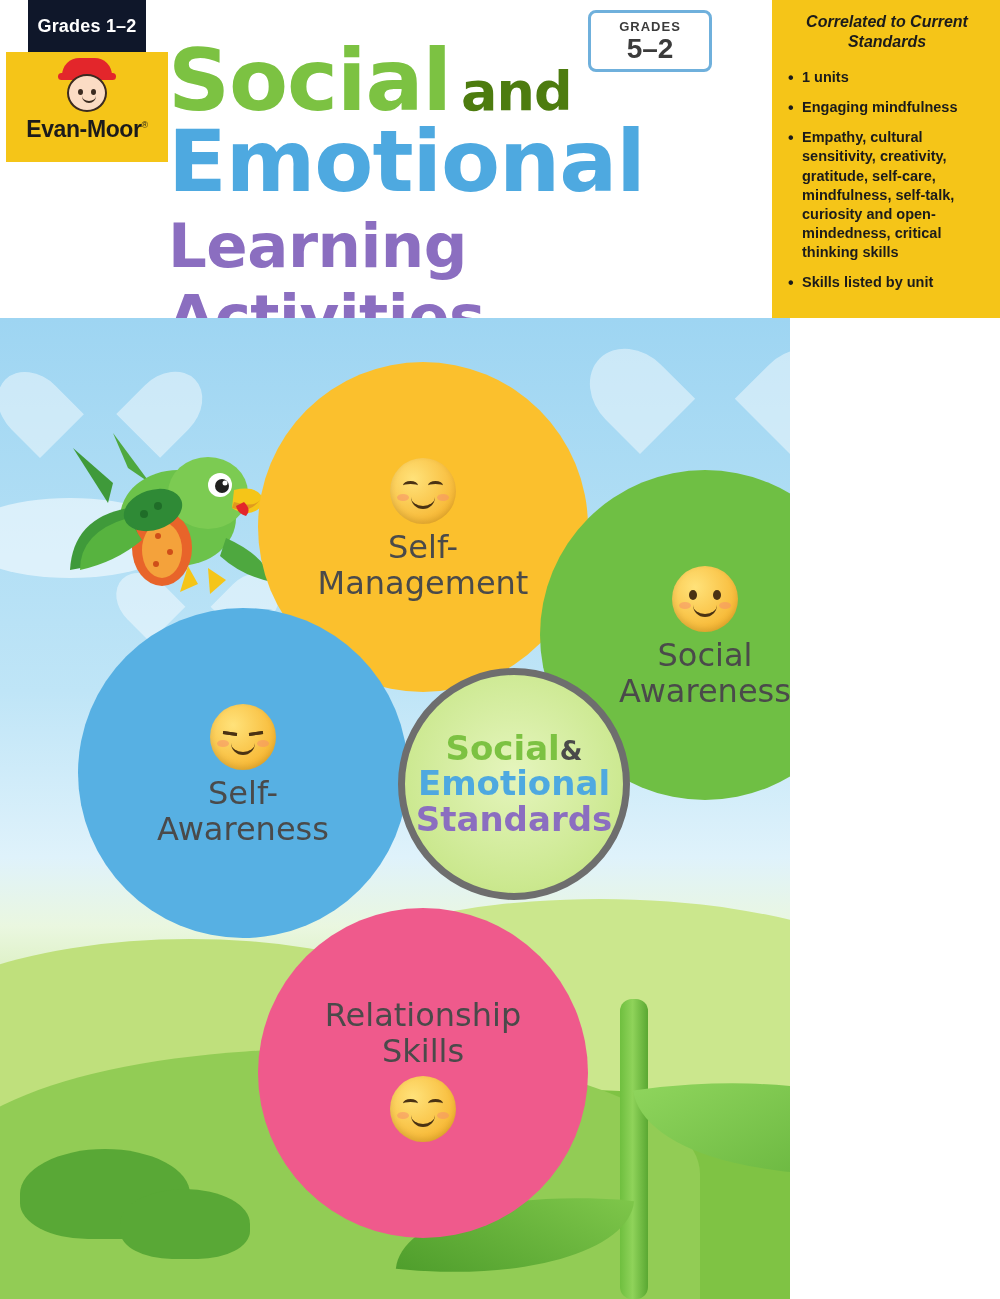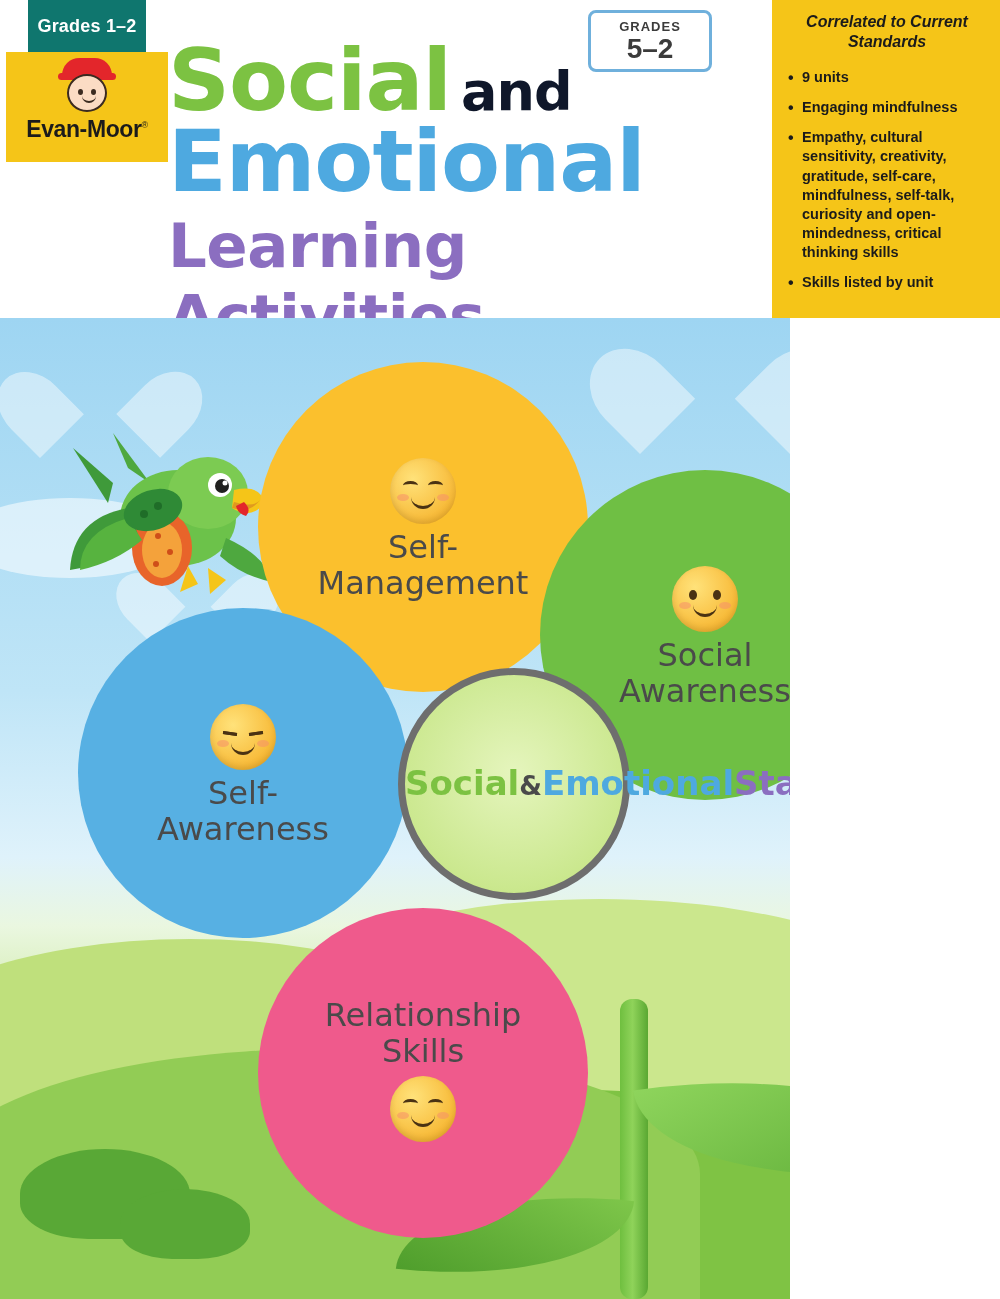--- a/index.html
+++ b/index.html
@@ -17,21 +17,21 @@
 
   
   .header {
     position: absolute; top: 0; left: 0;
     width: 1000px; height: 318px;
     background: #ffffff;
   }
   .grades-tab {
     position: absolute; top: 0; left: 28px;
     width: 118px; height: 52px;
-    background: #0f766e;
+    background: #0f172a;
     color: #ffffff;
     font-weight: bold;
     font-size: 18px;
     display: flex; align-items: center; justify-content: center;
     letter-spacing: .2px;
   }
   .logo-box {
     position: absolute; top: 52px; left: 6px;
     width: 162px; height: 110px;
     background: #f5c518;
@@ -88,21 +88,21 @@
   }
   .t-line1 {
     font-family: "DejaVu Sans", sans-serif;
     font-weight: bold;
     font-size: 86px;
     line-height: 0.95;
     color: #7cc242;
     letter-spacing: -1px;
   }
   .t-and {
-    font-size: 54px; color: #0f172a; font-weight: bold; margin-left: 10px;
+    font-size: 54px; color: #4d7c0f; font-weight: bold; margin-left: 10px;
   }
   .t-line2 {
     font-family: "DejaVu Sans", sans-serif;
     font-weight: bold;
     font-size: 86px;
     line-height: 1.0;
     color: #4ea9e0;
     letter-spacing: -1px;
     margin-top: -4px;
   }
@@ -242,22 +242,22 @@
   }
   .emoji .cheek.l { left: 7px; } .emoji .cheek.r { right: 7px; }
 
   
   .center-circle {
     position: absolute; top: 350px; left: 398px;
     width: 232px; height: 232px;
     border-radius: 50%;
     background: radial-gradient(circle at 50% 45%, #e5f5bd, #cbe88f 70%, #bcdf78);
     border: 7px solid #6e6e6e;
-    display: flex; flex-direction: row;
-    align-items: center; justify-content: flex-start;
+    display: flex; flex-direction: column;
+    align-items: center; justify-content: center;
     font-family: "DejaVu Sans", sans-serif;
     font-weight: bold;
     line-height: 1.04;
     text-align: center;
   }
   .cc-1 { font-size: 34px; color: #7cc242; }
   .cc-1 .amp { color: #4a4a4a; font-size: 26px; }
   .cc-2 { font-size: 34px; color: #4ea9e0; }
   .cc-3 { font-size: 34px; color: #8b6ec0; }
 
@@ -294,21 +294,21 @@
     </div>
 
     <div class="grades-badge">
       <div class="gb-top">GRADES</div>
       <div class="gb-num">5–2</div>
     </div>
 
     <div class="right-panel">
       <div class="rp-head">Correlated to Current Standards</div>
       <ul class="rp-list">
-        <li>9 units</li>
+        <li>1 units</li>
         <li>Engaging mindfulness</li>
         <li>Empathy, cultural sensitivity, creativity, gratitude, self-care, mindfulness, self-talk, curiosity and open-mindedness, critical thinking skills</li>
         <li>Skills listed by unit</li>
       </ul>
     </div>
   </div>
 
   <div class="scene">
 
     <div class="heart" style="left:40px;  top:60px;  width:120px; height:100px;"></div>

